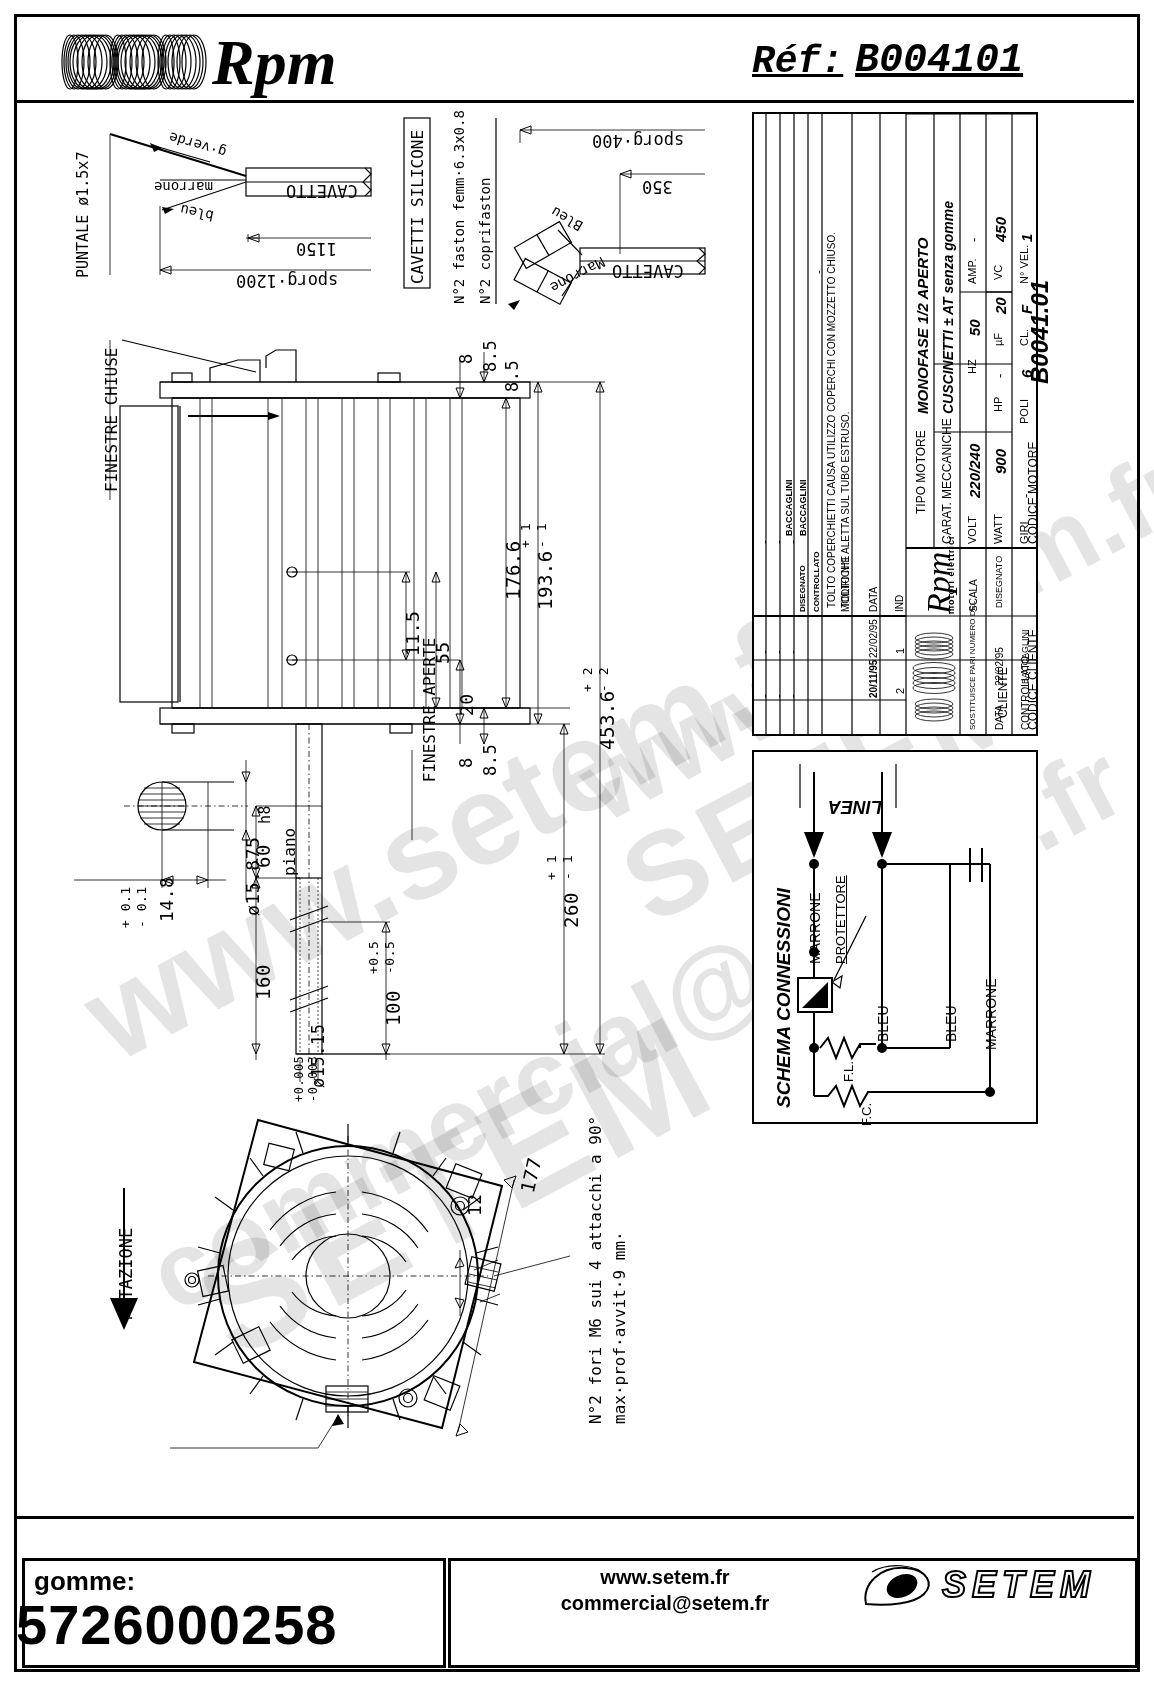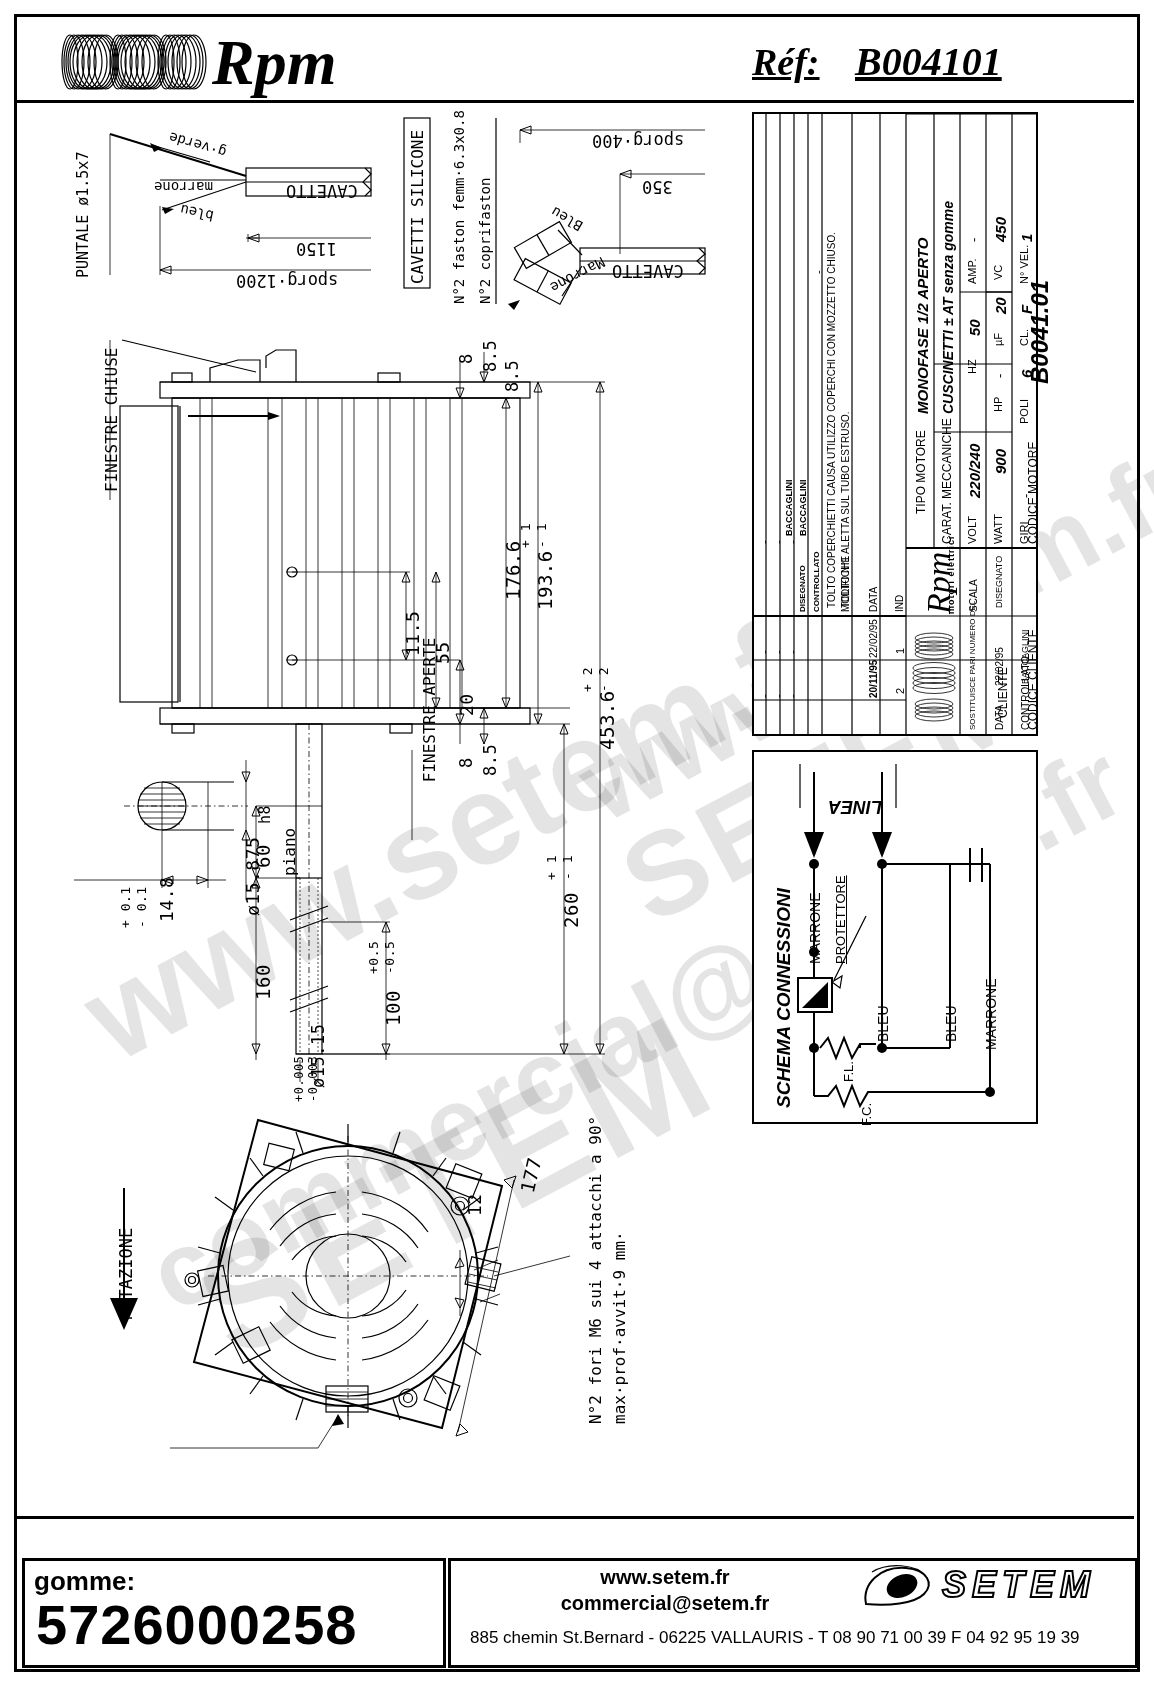--- a/index.html
+++ b/index.html
@@ -11,21 +11,21 @@
   .txt{position:absolute;white-space:pre;color:#000;line-height:1;}
   .mono{font-family:"DejaVu Sans Mono",monospace;}
   .rot90{transform-origin:0 0;transform:rotate(-90deg);}
   .rot180{transform-origin:50% 50%;transform:rotate(180deg);}
 
   
   .wm{position:absolute;color:#000;opacity:.10;font-weight:bold;white-space:nowrap;
       font-family:"Liberation Sans",sans-serif;pointer-events:none;}
   .rpmword{position:absolute;font-family:"Liberation Serif",serif;font-style:italic;font-weight:bold;}
 
-  .refbox{position:absolute;font-style:italic;font-weight:bold;font-family:Liberation Serif, serif;}
+  .refbox{position:absolute;font-style:italic;font-weight:bold;font-family:Liberation Mono, monospace;}
 
   
   .tb{position:absolute;border:2px solid #000;background:#fff;}
   .tcell{position:absolute;white-space:nowrap;font-family:"Liberation Sans",sans-serif;}
   .ital{font-style:italic;font-weight:bold;}
 
   .dim{position:absolute;font-family:"DejaVu Sans Mono",monospace;letter-spacing:.5px;}
 
   svg{position:absolute;left:0;top:0;overflow:visible;}
   .s{fill:none;stroke:#000;stroke-width:1.2;}
@@ -687,26 +687,25 @@
     <div class="txt rot90" style="left:190px;top:290px;font-size:14px;">BLEU</div>
     <div class="txt rot90" style="left:230px;top:298px;font-size:14px;">MARRONE</div>
     <div class="txt rot90" style="left:88px;top:330px;font-size:13px;">F.L.</div>
     <div class="txt rot90" style="left:106px;top:374px;font-size:13px;">F.C.</div>
   </div>
 
   <div class="line" style="left:14px;top:1516px;width:1120px;height:3px;"></div>
 
   <div class="footbox" style="left:22px;top:1558px;width:418px;height:104px;"></div>
   <div class="code-lbl" style="left:34px;top:1566px;font-size:26px;">gomme:</div>
-  <div class="code-num" style="left:36px;top:1592px;font-size:56px;letter-spacing:1px;">5726000258</div>
+  <div class="code-num" style="left:16px;top:1592px;font-size:56px;letter-spacing:1px;">5726000258</div>
 
   <div class="footbox" style="left:448px;top:1558px;width:684px;height:104px;"></div>
   <div class="foot-txt" style="left:500px;top:1566px;width:330px;font-size:20px;">www.setem.fr</div>
   <div class="foot-txt" style="left:500px;top:1592px;width:330px;font-size:20px;">commercial@setem.fr</div>
-  <div class="foot-addr" style="left:470px;top:1628px;font-size:17px;">885 chemin St.Bernard  -  06225 VALLAURIS  -  T 08 90 71 00 39   F 04 92 95 19 39</div>
 
   <div style="position:absolute;left:858px;top:1562px;width:260px;height:52px;">
     <svg width="260" height="52" viewBox="0 0 260 52">
       <path d="M8 42 C 4 22, 22 4, 48 6 C 70 8, 76 22, 66 32 C 56 42, 30 44, 8 42 Z" class="s2"></path>
       <ellipse cx="44" cy="24" rx="16" ry="11" transform="rotate(-24 44 24)" class="fb"></ellipse>
       <path d="M14 10 C 30 0, 58 2, 68 14" class="s"></path>
     </svg>
     <div style="position:absolute;left:84px;top:2px;font-size:36px;font-style:italic;font-weight:bold;letter-spacing:6px;
                 color:#fff;-webkit-text-stroke:2px #000;">SETEM</div>
   </div>

